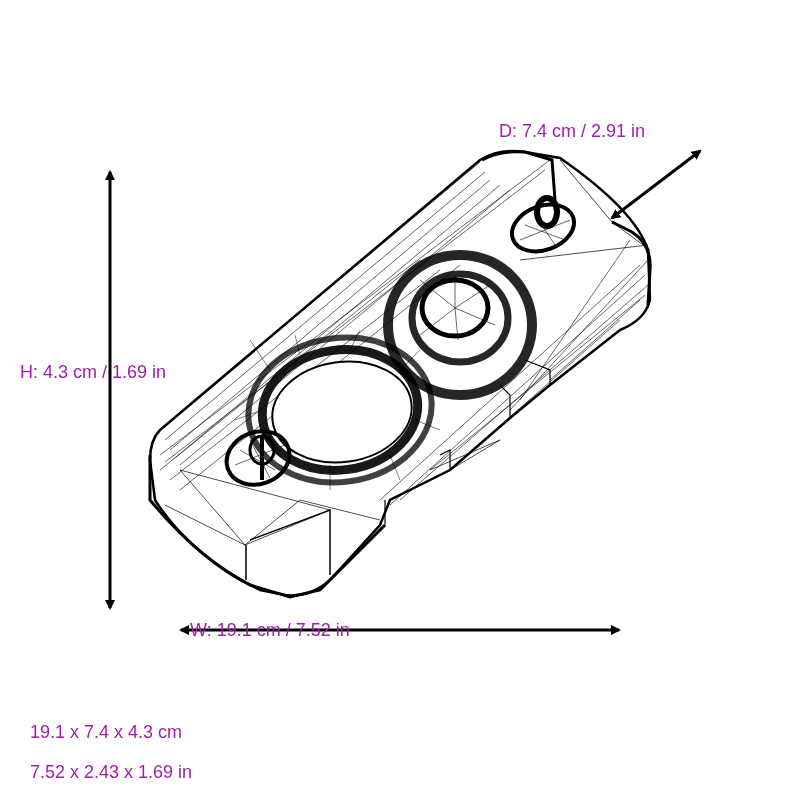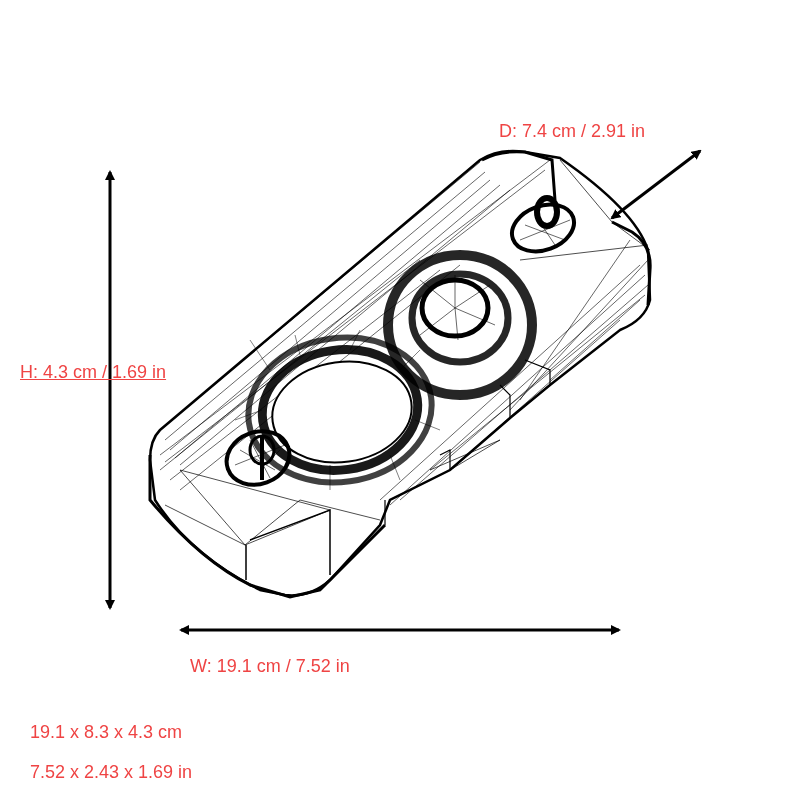--- a/index.html
+++ b/index.html
@@ -13,25 +13,25 @@
       position: relative;
       overflow: hidden;
       font-family: "Liberation Sans", sans-serif;
       color: #111111;
     }
     .label {
       position: absolute;
       font-size: 18px;
       line-height: 20px;
       white-space: nowrap;
-      color: #ef4444;
+      color: #a21caf;
     }
     #label-depth { left: 499px; top: 121px; }
-    #label-height { left: 20px; top: 362px; text-decoration: underline; }
-    #label-width { left: 190px; top: 656px; }
+    #label-height { left: 20px; top: 362px; }
+    #label-width { left: 190px; top: 620px; }
     #summary-cm { left: 30px; top: 722px; }
     #summary-in { left: 30px; top: 762px; }
     svg#drawing {
       position: absolute;
       left: 0;
       top: 0;
       width: 800px;
       height: 800px;
     }
   </style>
@@ -152,14 +152,14 @@
       <path d="M560,160 L612,222 L650,250"></path>
       <path d="M520,260 L648,245"></path>
       <path d="M430,470 L500,440 L450,470"></path>
     </g>
   </g>
 </svg>
 
 <div class="label" id="label-depth">D: 7.4 cm / 2.91 in</div>
 <div class="label" id="label-height">H: 4.3 cm / 1.69 in</div>
 <div class="label" id="label-width">W: 19.1 cm / 7.52 in</div>
-<div class="label" id="summary-cm">19.1 x 8.3 x 4.3 cm</div>
+<div class="label" id="summary-cm">19.1 x 7.4 x 4.3 cm</div>
 <div class="label" id="summary-in">7.52 x 2.43 x 1.69 in</div>
 
 </body></html>

